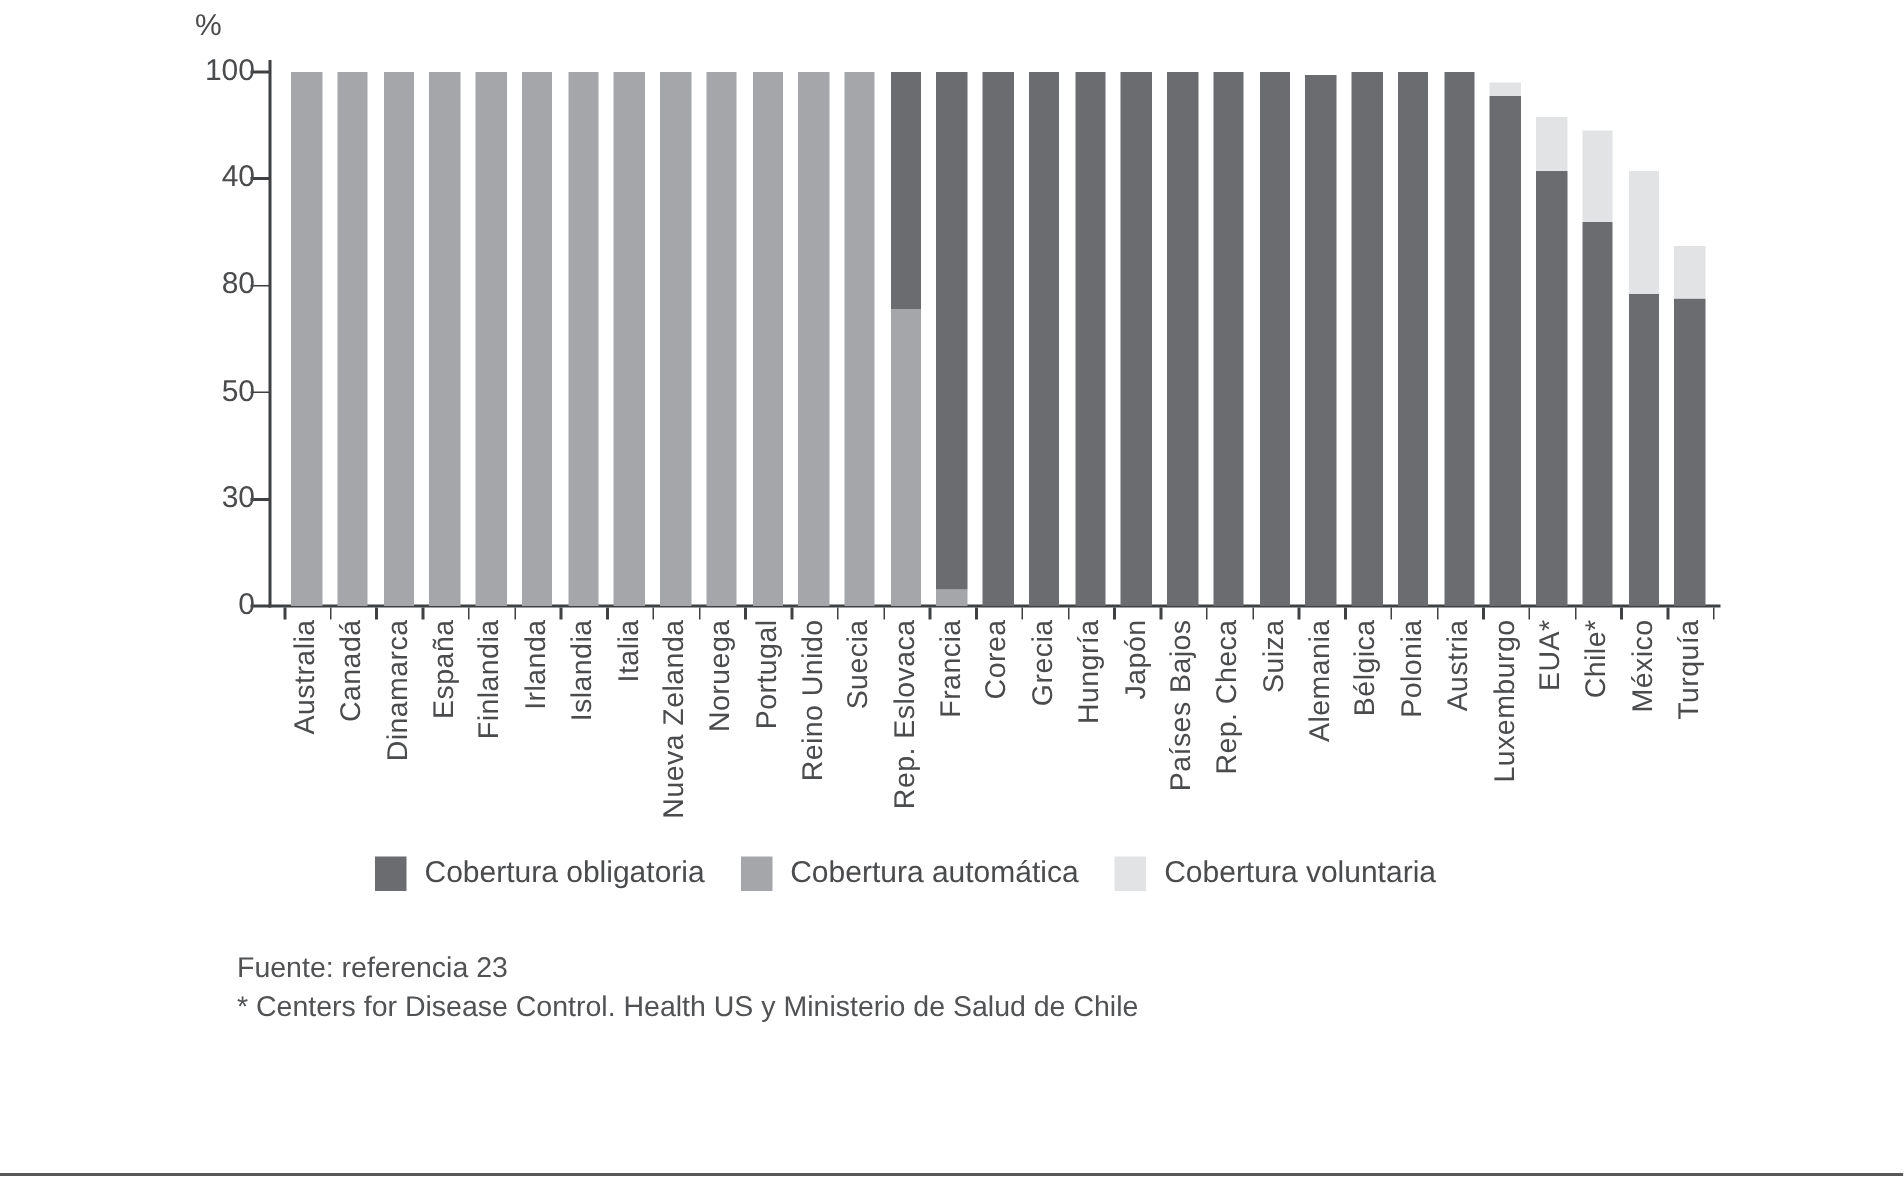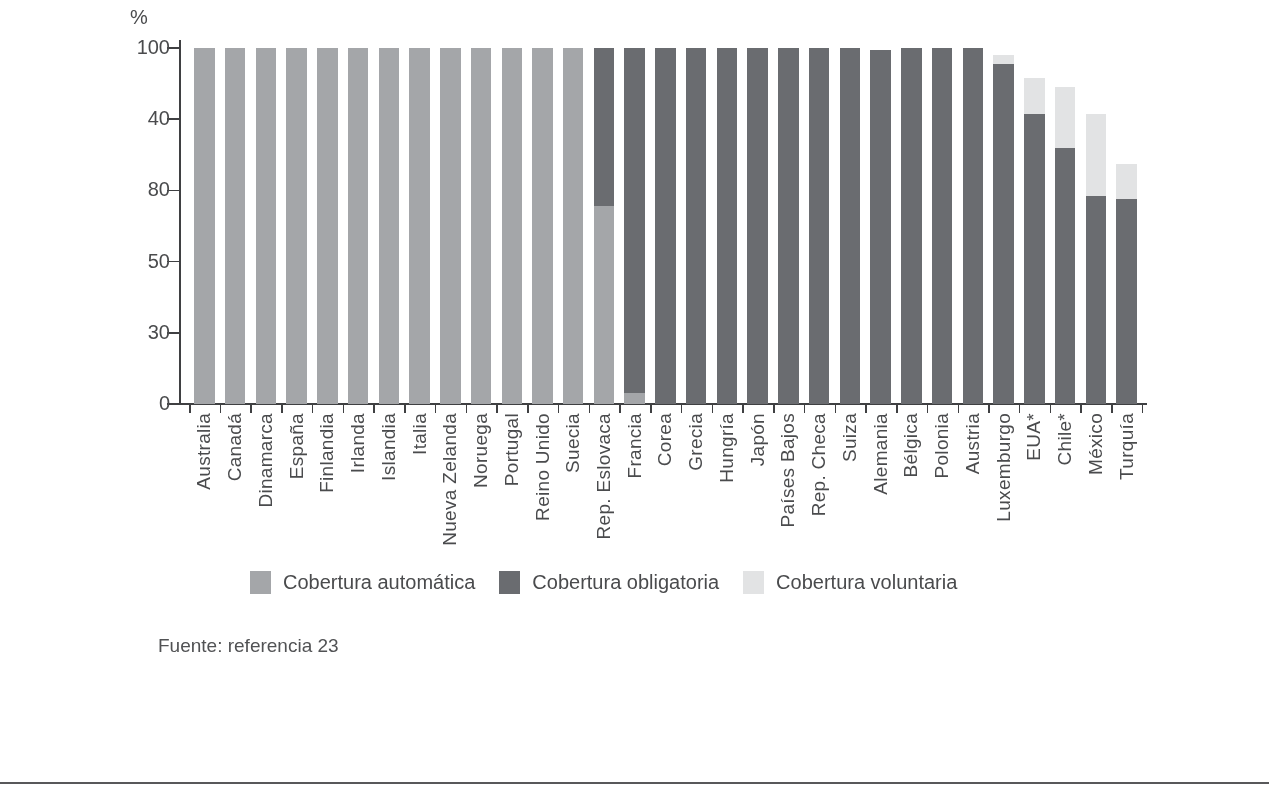--- a/index.html
+++ b/index.html
@@ -143,31 +143,32 @@
       <div class="bar-seg" style="left: 1085.56px; top: 195.74px; height: 208.26px; background: rgb(106, 108, 112);"></div>
       <div class="bar-seg" style="left: 1085.56px; top: 113.86px; height: 81.88px; background: rgb(226, 227, 228);"></div>
       <div class="xlabel" style="left: 1085.83px; top: 413px;">México</div>
       <div class="bar-seg" style="left: 1116.3px; top: 199.3px; height: 204.7px; background: rgb(106, 108, 112);"></div>
       <div class="bar-seg" style="left: 1116.3px; top: 163.7px; height: 35.6px; background: rgb(226, 227, 228);"></div>
       <div class="xlabel" style="left: 1116.57px; top: 413px;">Turquía</div>
     </div>
 
   <div class="legend">
     <div class="legend-item">
+      <span class="swatch" style="background: rgb(106, 108, 112);"></span>
+      <span class="legend-label">Cobertura obligatoria</span>
+    </div>
+    <div class="legend-item">
       <span class="swatch" style="background: rgb(164, 166, 169);"></span>
       <span class="legend-label">Cobertura automática</span>
-    </div>
-    <div class="legend-item">
-      <span class="swatch" style="background: rgb(106, 108, 112);"></span>
-      <span class="legend-label">Cobertura obligatoria</span>
     </div>
     <div class="legend-item">
       <span class="swatch" style="background: rgb(226, 227, 228);"></span>
       <span class="legend-label">Cobertura voluntaria</span>
     </div>
   </div>
 
   <div class="notes">
     <div>Fuente: referencia 23</div>
+    <div>* Centers for Disease Control. Health US y Ministerio de Salud de Chile</div>
   </div>
 
   <div class="bottom-rule"></div>
 </div>
 
 </body></html>

